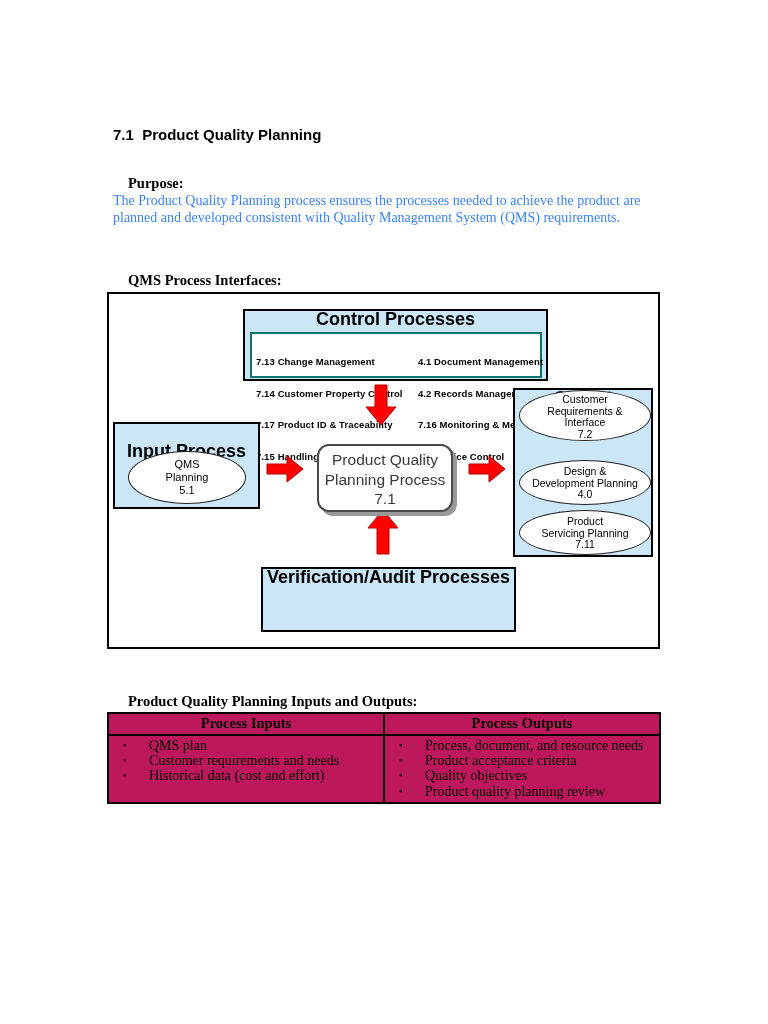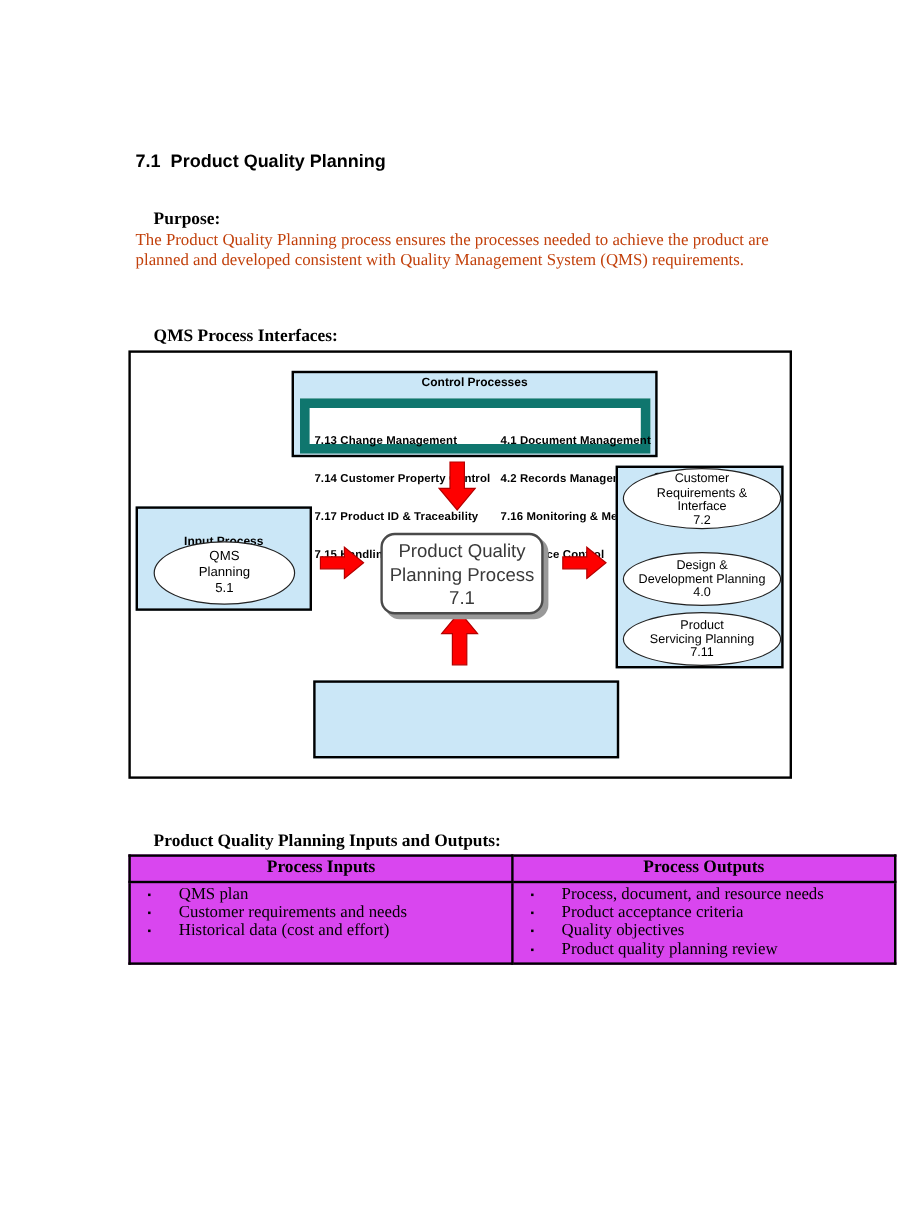--- a/index.html
+++ b/index.html
@@ -8,34 +8,34 @@
 
   
   .heading{position:absolute;left:113px;top:126px;margin:0;
            font:700 15px "Liberation Sans",sans-serif;color:#000;white-space:pre;text-align:right;}
   .serif-label{position:absolute;left:113px;margin:15px;
            font:700 14.5px "Liberation Serif",serif;color:#000;}
   #purpose-label{top:160px;}
   #interfaces-label{top:257px;}
   #io-label{top:678px;}
   .body-text{position:absolute;left:113px;top:193px;width:552px;margin:0;
-           font:400 14px "Liberation Serif",serif;line-height:16.8px;color:#c2410c;}
+           font:400 14px "Liberation Serif",serif;line-height:16.8px;color:#3b82f6;}
 
   
   .diagram{position:absolute;left:107px;top:292px;width:553px;height:357px;
            border:2px solid #000;box-sizing:border-box;background:#fff;
            font-family:"Liberation Sans",sans-serif;}
   .bluebox{position:absolute;background:var(--box-fill,#cbe7f7);
            border:2px solid #000;box-sizing:border-box;}
-  .box-title{text-align:center;font-weight:700;font-size:10px;line-height:15px;color:#000;}
+  .box-title{text-align:center;font-weight:700;font-size:18px;line-height:15px;color:#000;}
 
   .control{left:134px;top:15px;width:305px;height:72px;}
   .control .box-title{padding-top:1px;}
   .control-inner{position:absolute;left:5px;top:21px;width:292px;height:46px;background:#fff;
-           border:8px solid #0f766e;box-sizing:border-box;display:flex;padding:2px 0 0 4px;}
+           border:2px solid #0f766e;box-sizing:border-box;display:flex;padding:2px 0 0 4px;}
   .ctrl-col{font-weight:700;font-size:9.5px;line-height:10.5px;letter-spacing:0.1px;
            color:#000;white-space:pre;}
   .ctrl-col span{display:block;}
   .ctrl-left{width:57%;}
   .ctrl-right{width:43%;}
   .ctrl-right .indent{padding-left:18px;}
 
   .input-box{left:4px;top:128px;width:147px;height:87px;}
   .input-box .box-title{padding-top:20px;}
   .input-ellipse{position:absolute;left:13px;top:27px;width:118px;height:53px;background:#fff;
@@ -69,22 +69,22 @@
   .v-col2{width:47%;}
 
   .arrow{position:absolute;}
   .arrow polygon{fill:var(--arrow-fill,#fe0000);stroke:var(--arrow-edge,#b40000);stroke-width:1;}
   #arrow-down{left:256px;top:90px;}
   #arrow-right-1{left:157px;top:161px;}
   #arrow-right-2{left:359px;top:161px;}
   #arrow-up{left:258px;top:215px;}
 
   
-  .io-table{position:absolute;left:107px;top:712px;width:640px;border-collapse:collapse;
-           font-family:"Liberation Serif",serif;background:#d946ef;table-layout:fixed;}
+  .io-table{position:absolute;left:107px;top:712px;width:554px;border-collapse:collapse;
+           font-family:"Liberation Serif",serif;background:#be185d;table-layout:fixed;}
   .io-table th{border:2px solid #000;font-size:14.5px;font-weight:700;
            padding:1px 0 2px;text-align:center;}
   .io-table td{border:2px solid #000;vertical-align:top;font-size:14px;line-height:15.2px;
            padding:2px 0 3px;}
   .li{display:flex;}
   .li .bullet{flex:none;width:26px;padding-left:14px;font-size:8.5px;line-height:15.2px;}
   .li .li-text{flex:1;padding-right:4px;}
 </style>
 </head>
 <body>
@@ -159,20 +159,21 @@
         <span>4.0</span>
       </div>
       <div class="out-ellipse e3">
         <span>Product</span>
         <span>Servicing Planning</span>
         <span>7.11</span>
       </div>
     </div>
 
     <div class="bluebox verif-box">
+      <div class="box-title">Verification/Audit Processes</div>
     </div>
 
   </div>
 
   <p class="serif-label" id="io-label">Product Quality Planning Inputs and Outputs:</p>
 
   <table class="io-table">
     <thead>
       <tr>
         <th>Process Inputs</th>

